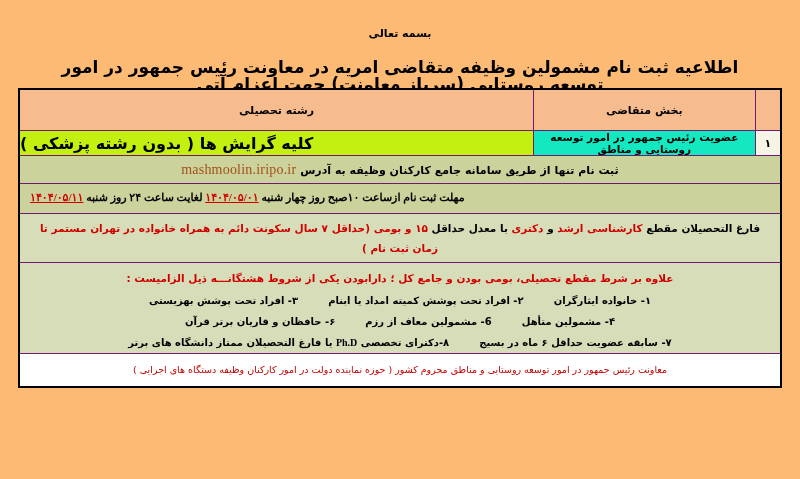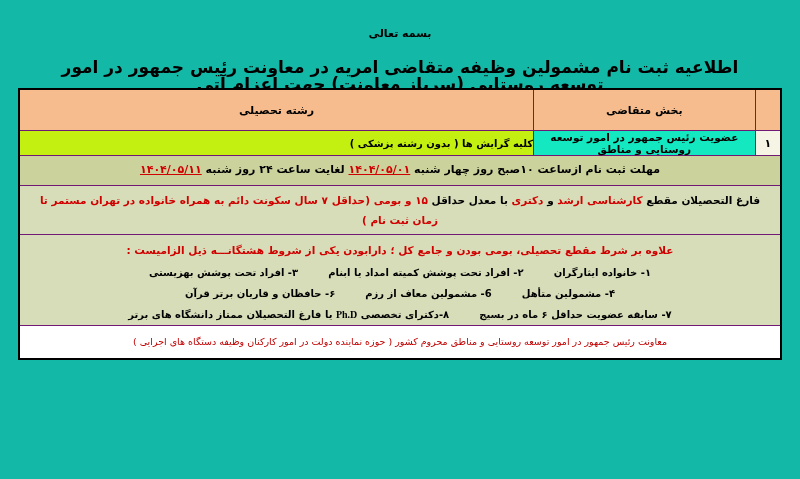--- a/index.html
+++ b/index.html
@@ -12,21 +12,21 @@
     height: 479px;
     font-family: "DejaVu Sans", "Liberation Sans", sans-serif;
     color: #000000;
     overflow: hidden;
   }
 
   .page {
     position: relative;
     width: 800px;
     height: 479px;
-    background: #14b8a6;
+    background: #fdba74;
     box-sizing: border-box;
   }
 
   
   .basmala {
     text-align: center;
     font-size: 11px;
     font-weight: bold;
     color: #000000;
     margin: 0;
@@ -88,22 +88,22 @@
   .cell-sector {
     background: #14e8c0;
     text-align: center;
     font-size: 10.5px;
     font-weight: bold;
     padding: 0 4px;
     height: 24px;
   }
   .cell-field {
     background: #c4f011;
-    text-align: right;
-    font-size: 10px;
+    text-align: left;
+    font-size: 16px;
     font-weight: bold;
     padding: 0 4px;
     height: 24px;
   }
 
   
   .band-dark {
     background: #ccd29c;
     padding: 0;
   }
@@ -131,27 +131,28 @@
     font-size: 14px;
     font-family: "Liberation Serif", "DejaVu Serif", serif;
     font-weight: normal;
     direction: ltr;
     unicode-bidi: embed;
     display: inline-block;
     letter-spacing: 0.2px;
   }
 
   .line-deadline {
-    text-align: center;
+    text-align: left;
     font-size: 11px;
     font-weight: bold;
     color: #000000;
     padding: 6px 10px 8px 10px;
     line-height: 15px;
     direction: rtl;
+    font-family: Liberation Serif, serif;
   }
   .date-hl {
     color: #d00000;
     text-decoration: underline;
     font-weight: bold;
   }
 
   .line-degrees {
     text-align: center;
     font-size: 10.5px;
@@ -226,20 +227,28 @@
         <td class="hdr-cell">بخش متقاضی</td>
         <td class="hdr-cell">رشته تحصیلی</td>
       </tr>
 
       <tr>
         <td class="cell-num">۱</td>
         <td class="cell-sector">عضویت رئیس جمهور در امور توسعه روستایی و مناطق</td>
         <td class="cell-field">کلیه گرایش ها ( بدون رشته پزشکی )</td>
       </tr>
 
+      <tr>
+        <td class="band-dark" colspan="3">
+          <div class="line-url">
+            <span>ثبت نام تنها از طریق سامانه جامع کارکنان وظیفه به آدرس</span>
+            <span class="url-text">mashmoolin.iripo.ir</span>
+          </div>
+        </td>
+      </tr>
 
       <tr>
         <td class="band-dark" colspan="3">
           <div class="line-deadline">
             <span>مهلت ثبت نام ازساعت ۱۰صبح روز چهار شنبه</span>
             <span class="date-hl">۱۴۰۴/۰۵/۰۱</span>
             <span>لغایت ساعت ۲۴ روز شنبه</span>
             <span class="date-hl">۱۴۰۴/۰۵/۱۱</span>
           </div>
         </td>

